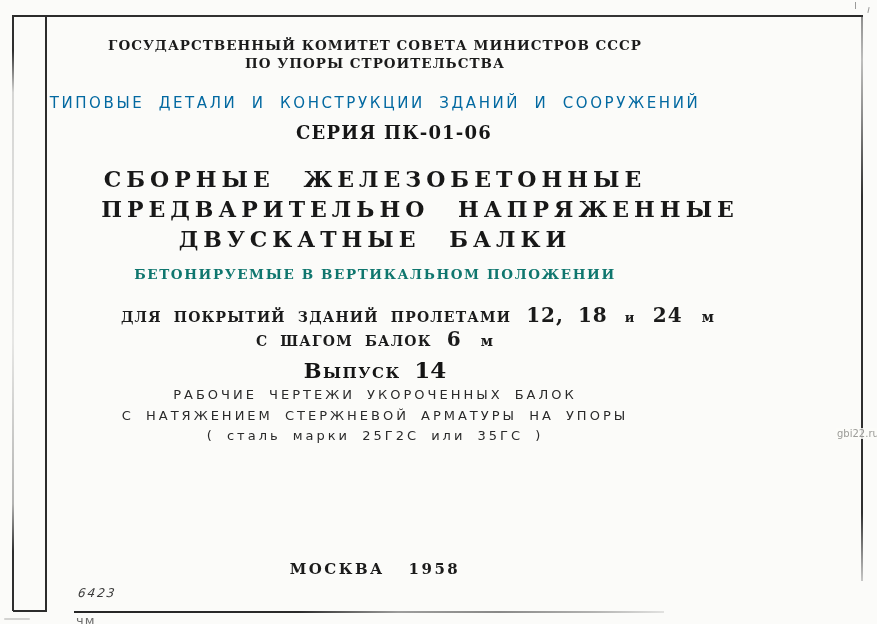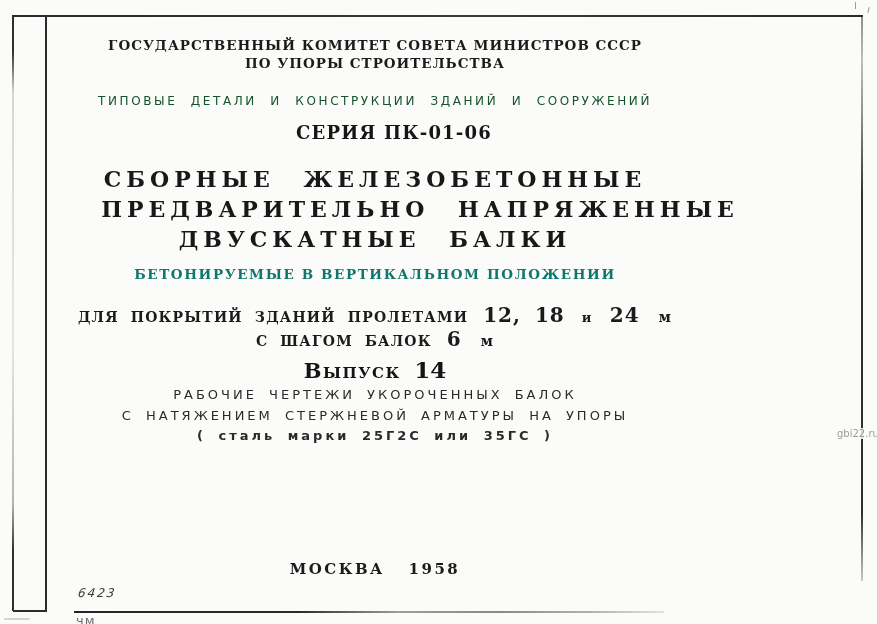--- a/index.html
+++ b/index.html
@@ -41,21 +41,21 @@
   .speck-bl { left: 4px; top: 618px; width: 26px; height: 2px;
     background: rgba(90,90,90,0.25); border-radius: 2px; }
 
   
   .content { position: absolute; left: 46px; top: 0; width: 658px; height: 624px; }
   .line { position: absolute; left: 0; width: 100%; text-align: center; white-space: nowrap; }
 
   .t-serif-sm  { font-family: "DejaVu Serif", "Liberation Serif", serif; font-weight: bold;
                  font-size: 13.5px; letter-spacing: 1px; color: #1b1b1b; }
   .t-caption   { font-family: "DejaVu Sans", "Liberation Sans", sans-serif;
-                 font-size: 12px; letter-spacing: 2.6px; word-spacing: 7px; color: #14532d; }
+                 font-size: 15px; letter-spacing: 2.6px; word-spacing: 7px; color: #0369a1; }
   .t-series    { font-family: "DejaVu Serif", "Liberation Serif", serif; font-weight: bold;
                  font-size: 18px; letter-spacing: 1.2px; color: #161616; }
   .t-title     { font-family: "DejaVu Serif", "Liberation Serif", serif; font-weight: bold;
                  font-size: 22px; letter-spacing: 5px; word-spacing: 16px; color: #181818; }
   .t-sub       { font-family: "DejaVu Serif", "Liberation Serif", serif; font-weight: bold;
                  font-size: 13.5px; letter-spacing: 1.6px; color: #0f766e; }
   .t-app       { font-family: "DejaVu Serif", "Liberation Serif", serif; font-weight: bold;
                  font-size: 14px; letter-spacing: 1.2px; word-spacing: 6px; color: #1b1b1b; }
   .t-app .bignum { font-size: 20px; letter-spacing: 1px; margin: 0 3px; }
   .t-app .conj   { font-size: 13px; margin: 0 2px; }
@@ -70,26 +70,26 @@
                  font-size: 15px; letter-spacing: 2.5px; word-spacing: 16px; color: #1b1b1b; }
 
   .pos-header1 { top: 37px; }
   .pos-header2 { top: 55px; }
   .pos-caption { top: 94px; }
   .pos-series  { top: 122px; padding-left: 19px; }
   .pos-title1  { top: 166px; }
   .pos-title2  { top: 196px; padding-left: 45px; }
   .pos-title3  { top: 226px; }
   .pos-sub     { top: 266px; }
-  .pos-app1    { top: 303px; }
+  .pos-app1    { top: 303px; margin-left: 43px; }
   .pos-app2    { top: 327px; }
   .pos-issue   { top: 356px; }
   .pos-desc1   { top: 387px; }
   .pos-desc2   { top: 408px; }
-  .pos-desc3   { top: 428px; font-weight: bold; }
+  .pos-desc3   { top: 428px; }
   .pos-moscow  { top: 560px; }
 
   .margin-note {
     position: absolute; left: 78px; top: 586px;
     font-family: "DejaVu Sans", "Liberation Sans", sans-serif;
     font-style: italic; font-size: 12px; letter-spacing: 2px;
     color: #3a3a3a; transform: skewX(-8deg);
   }
   .margin-note-small {
     position: absolute; left: 76px; top: 613px;

